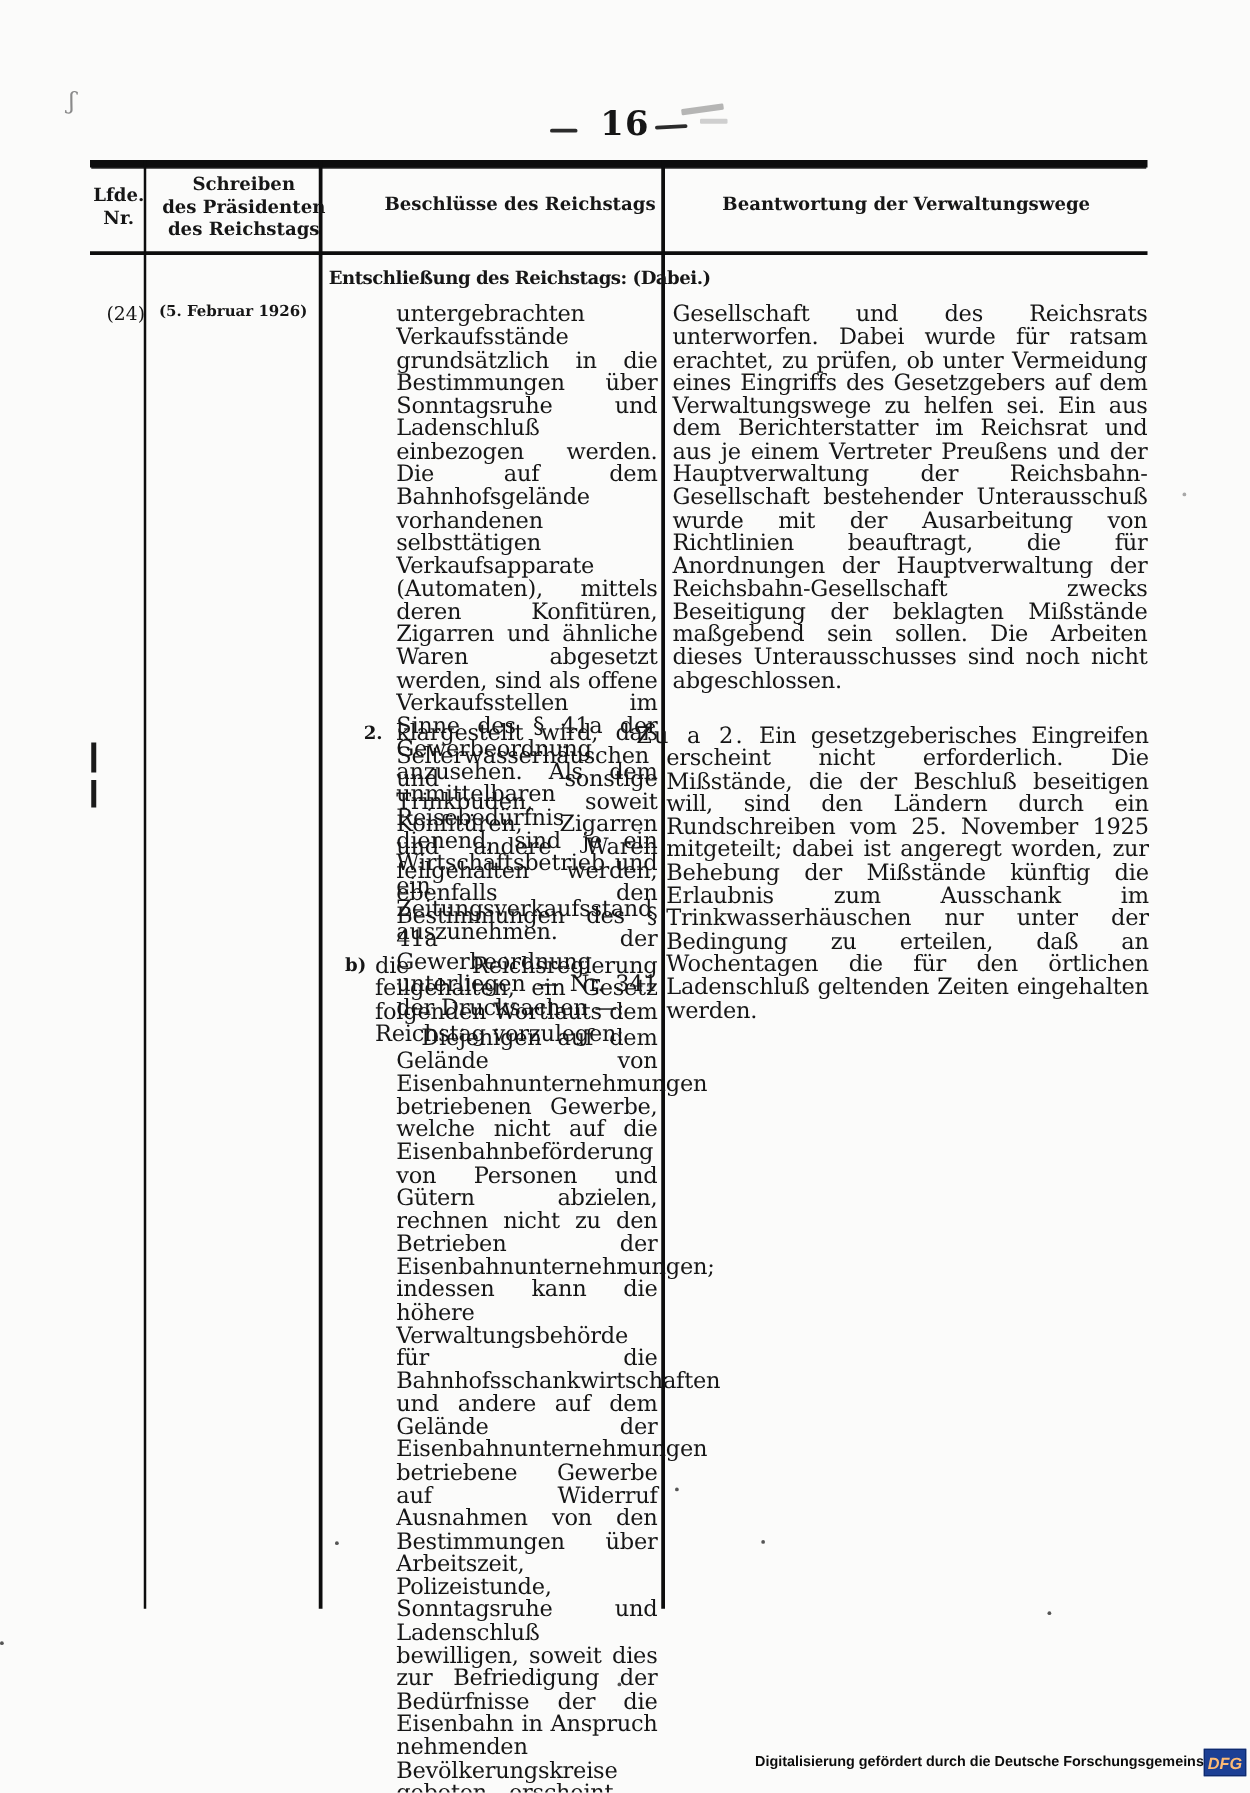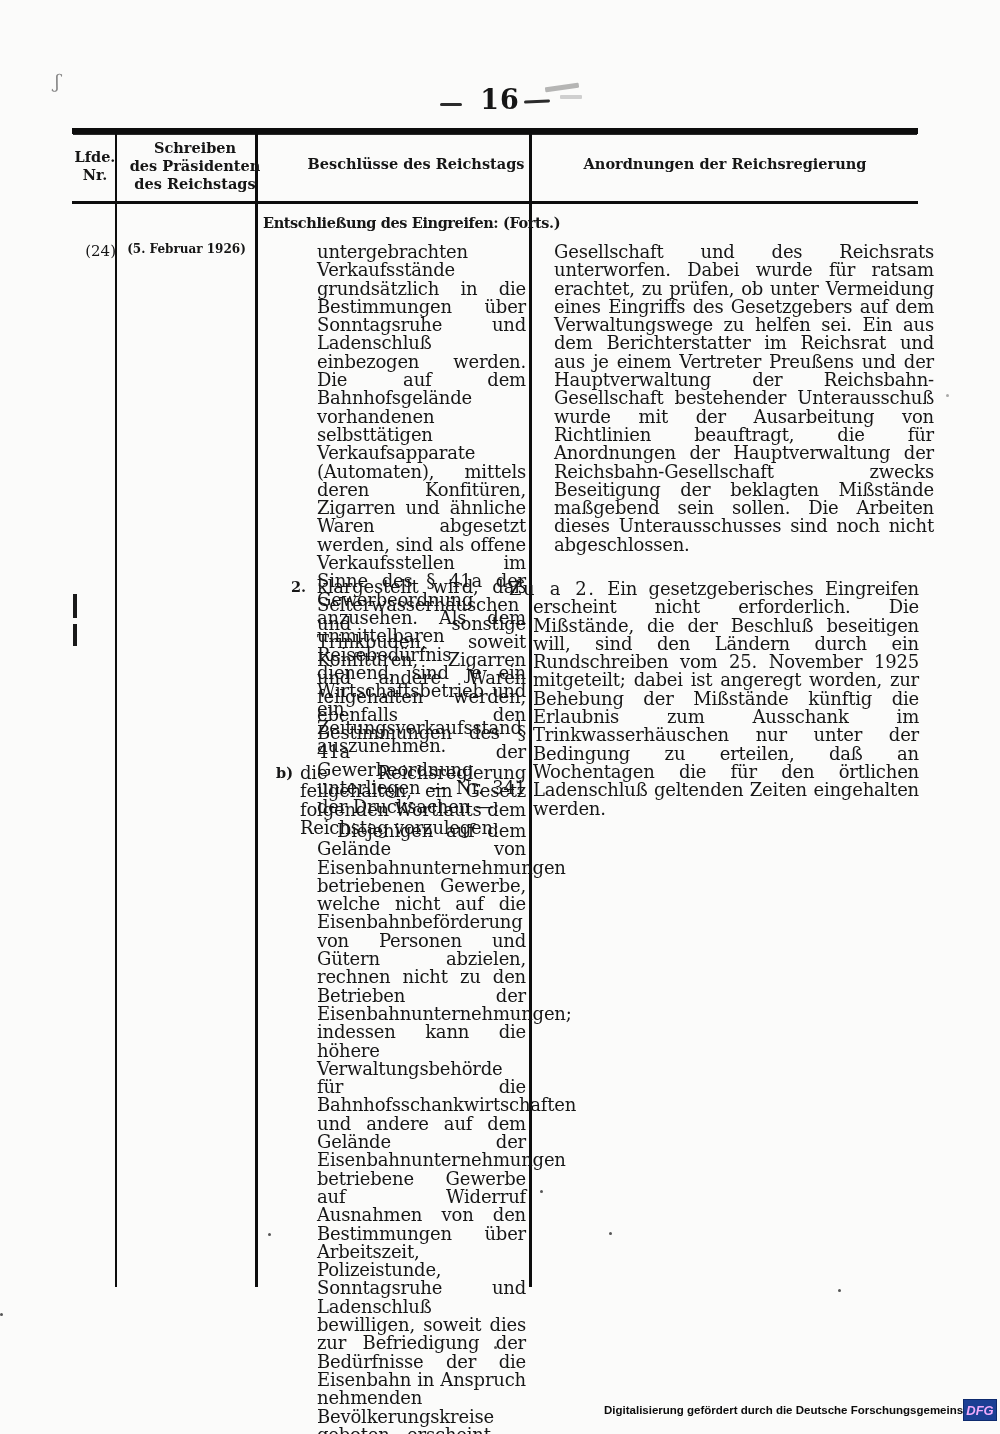--- a/index.html
+++ b/index.html
@@ -33,28 +33,28 @@
   .cell-date{left:118px;top:242px;width:137px;text-align:center;
              font-weight:bold;font-size:12px;white-space:nowrap;}
   .b-heading{left:263px;top:214px;width:266px;font-weight:bold;
              font-size:14.5px;white-space:nowrap;letter-spacing:-0.4px;}
   .b-para1{left:317px;top:243px;width:209px;}
   .b-item2-marker{left:291px;top:578px;font-weight:bold;font-size:14.5px;}
   .b-item2{left:317px;top:578px;width:209px;}
   .b-itemb-marker{left:276px;top:764px;font-weight:bold;font-size:14.5px;}
   .b-itemb{left:300px;top:764px;width:226px;}
   .b-quote{left:317px;top:822px;width:209px;text-indent:20px;}
-  .a-para1{left:538px;top:243px;width:380px;margin-left:16px;}
+  .a-para1{left:538px;top:243px;width:380px;}
   .a-para2{left:533px;top:580px;width:386px;text-indent:-24px;}
   .a-para2 .marker{letter-spacing:1.6px;}
   
   .footer-text{left:604px;top:1404px;font-family:"Liberation Sans", sans-serif;
                font-size:11.5px;font-weight:bold;color:#0b0b0b;}
   .dfg-logo{left:963px;top:1399px;width:34px;height:22px;background:#1c3f94;
-            color:#f0abfc;font-family:"Liberation Sans", sans-serif;
+            color:#fdba74;font-family:"Liberation Sans", sans-serif;
             font-weight:bold;font-style:italic;font-size:13px;
             display:flex;align-items:center;justify-content:center;
             border:1px solid #0e2a6e;box-sizing:border-box;}
   
   .speck{background:#555;border-radius:50%;}
   .squiggle{left:55px;top:70px;font-size:19px;color:#8a8a8a;
             transform:rotate(8deg);font-weight:normal;}
   .smudge{background:#8f8f8f;opacity:.65;border-radius:1px;}
   .tick{background:#1a1a1a;}
 </style>
@@ -83,26 +83,26 @@
 <div class="abs vline v1"></div>
 <div class="abs vline v2"></div>
 <div class="abs vline v3"></div>
 
 <div class="abs hcell hc1">Lfde.
 Nr.</div>
 <div class="abs hcell hc2">Schreiben
 des Präsidenten
 des Reichstags</div>
 <div class="abs hcell hc3">Beschlüsse des Reichstags</div>
-<div class="abs hcell hc4">Anordnungen der Reichsregierung</div>
+<div class="abs hcell hc4">Beantwortung der Verwaltungswege</div>
 
 <div class="abs cell-nr">(24)</div>
 <div class="abs cell-date">(5. Februar 1926)</div>
 
-<div class="abs b-heading">Entschließung des Eingreifen: (Forts.)</div>
+<div class="abs b-heading">Entschließung des Reichstags: (Dabei.)</div>
 <div class="abs frak b-para1">untergebrachten Verkaufsstände grundsätzlich in die Bestimmungen über Sonntagsruhe und Ladenschluß einbezogen werden. Die auf dem Bahnhofsgelände vorhandenen selbsttätigen Verkaufsapparate (Automaten), mittels deren Konfitüren, Zigarren und ähnliche Waren abgesetzt werden, sind als offene Verkaufsstellen im Sinne des § 41a der Gewerbeordnung anzusehen. Als dem unmittelbaren Reisebedürfnis dienend, sind je ein Wirtschaftsbetrieb und ein Zeitungsverkaufsstand auszunehmen.</div>
 <div class="abs b-item2-marker">2.</div>
 <div class="abs frak b-item2">klargestellt wird, daß Selterwasserhäuschen und sonstige Trinkbuden, soweit Konfitüren, Zigarren und andere Waren feilgehalten werden, ebenfalls den Bestimmungen des § 41a der Gewerbeordnung unterliegen — Nr. 341 der Drucksachen —;</div>
 <div class="abs b-itemb-marker">b)</div>
 <div class="abs frak b-itemb">die Reichsregierung feilgehalten, ein Gesetz folgenden Wortlauts dem Reichstag vorzulegen:</div>
 <div class="abs frak b-quote">Diejenigen auf dem Gelände von Eisenbahnunternehmungen betriebenen Gewerbe, welche nicht auf die Eisenbahnbeförderung von Personen und Gütern abzielen, rechnen nicht zu den Betrieben der Eisenbahnunternehmungen; indessen kann die höhere Verwaltungsbehörde für die Bahnhofsschankwirtschaften und andere auf dem Gelände der Eisenbahnunternehmungen betriebene Gewerbe auf Widerruf Ausnahmen von den Bestimmungen über Arbeitszeit, Polizeistunde, Sonntagsruhe und Ladenschluß bewilligen, soweit dies zur Befriedigung der Bedürfnisse der die Eisenbahn in Anspruch nehmenden Bevölkerungskreise geboten erscheint — Nr. 1809 der Drucksachen —.</div>
 
 <div class="abs frak a-para1">Gesellschaft und des Reichsrats unterworfen. Dabei wurde für ratsam erachtet, zu prüfen, ob unter Vermeidung eines Eingriffs des Gesetzgebers auf dem Verwaltungswege zu helfen sei. Ein aus dem Berichterstatter im Reichsrat und aus je einem Vertreter Preußens und der Hauptverwaltung der Reichsbahn-Gesellschaft bestehender Unterausschuß wurde mit der Ausarbeitung von Richtlinien beauftragt, die für Anordnungen der Hauptverwaltung der Reichsbahn-Gesellschaft zwecks Beseitigung der beklagten Mißstände maßgebend sein sollen. Die Arbeiten dieses Unterausschusses sind noch nicht abgeschlossen.</div>
 <div class="abs frak a-para2"><span class="marker">Zu a 2.</span>&nbsp;<span>Ein gesetzgeberisches Eingreifen erscheint nicht erforderlich. Die Mißstände, die der Beschluß beseitigen will, sind den Ländern durch ein Rundschreiben vom 25. November 1925 mitgeteilt; dabei ist angeregt worden, zur Behebung der Mißstände künftig die Erlaubnis zum Ausschank im Trinkwasserhäuschen nur unter der Bedingung zu erteilen, daß an Wochentagen die für den örtlichen Ladenschluß geltenden Zeiten eingehalten werden.</span></div>
 

